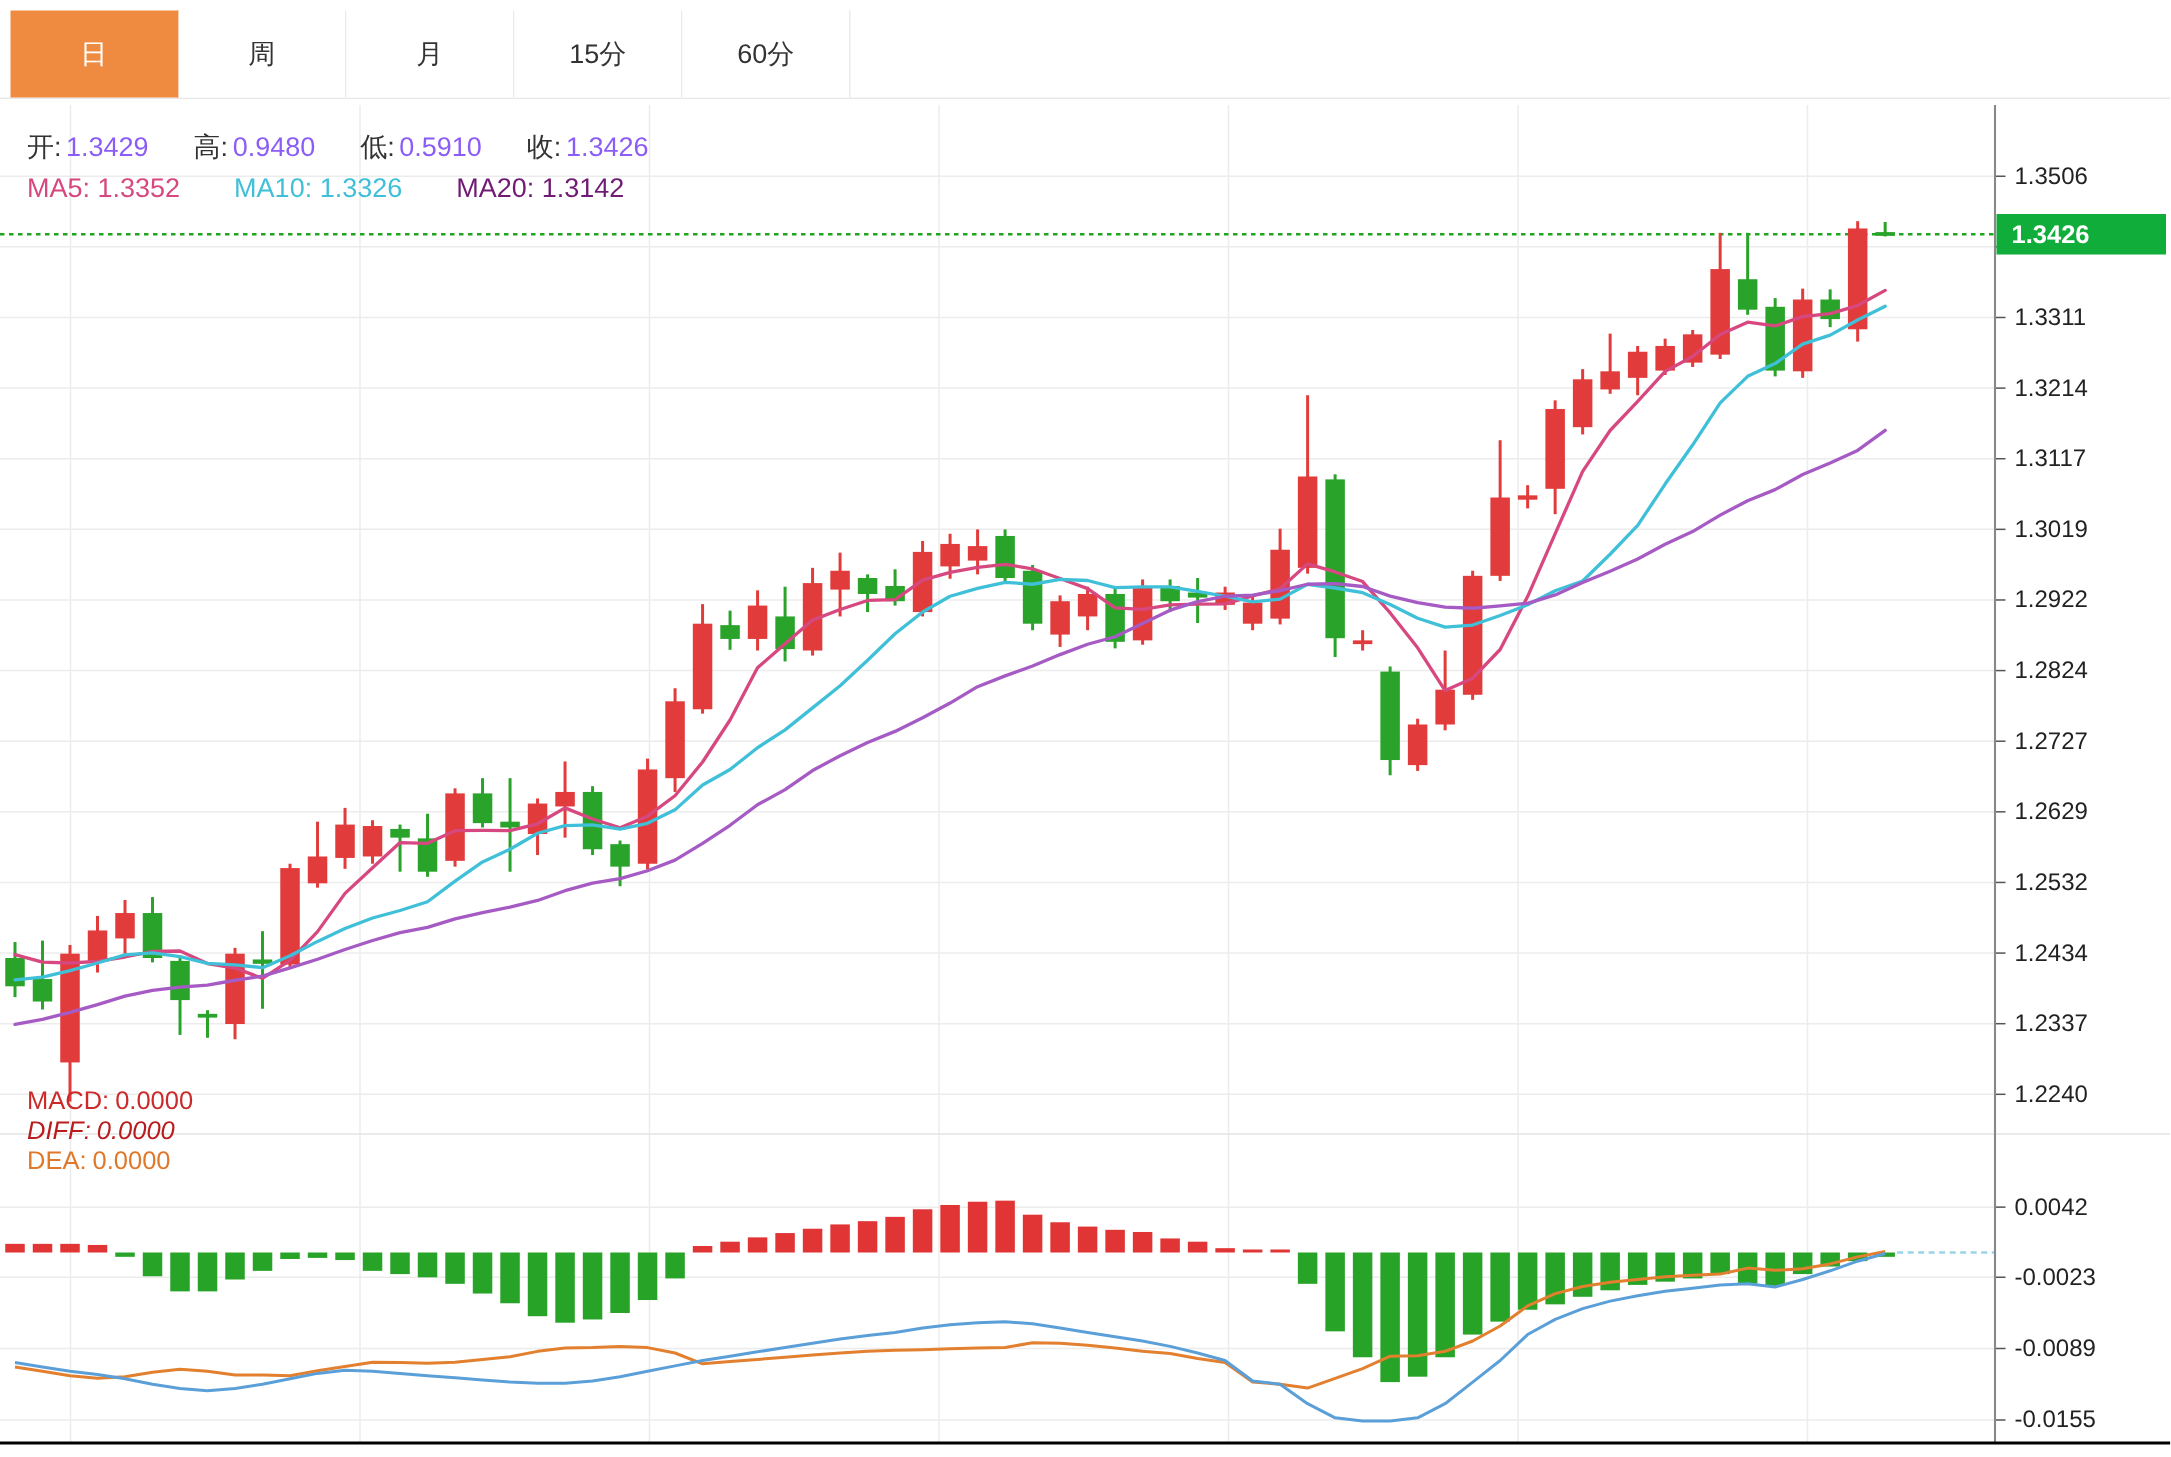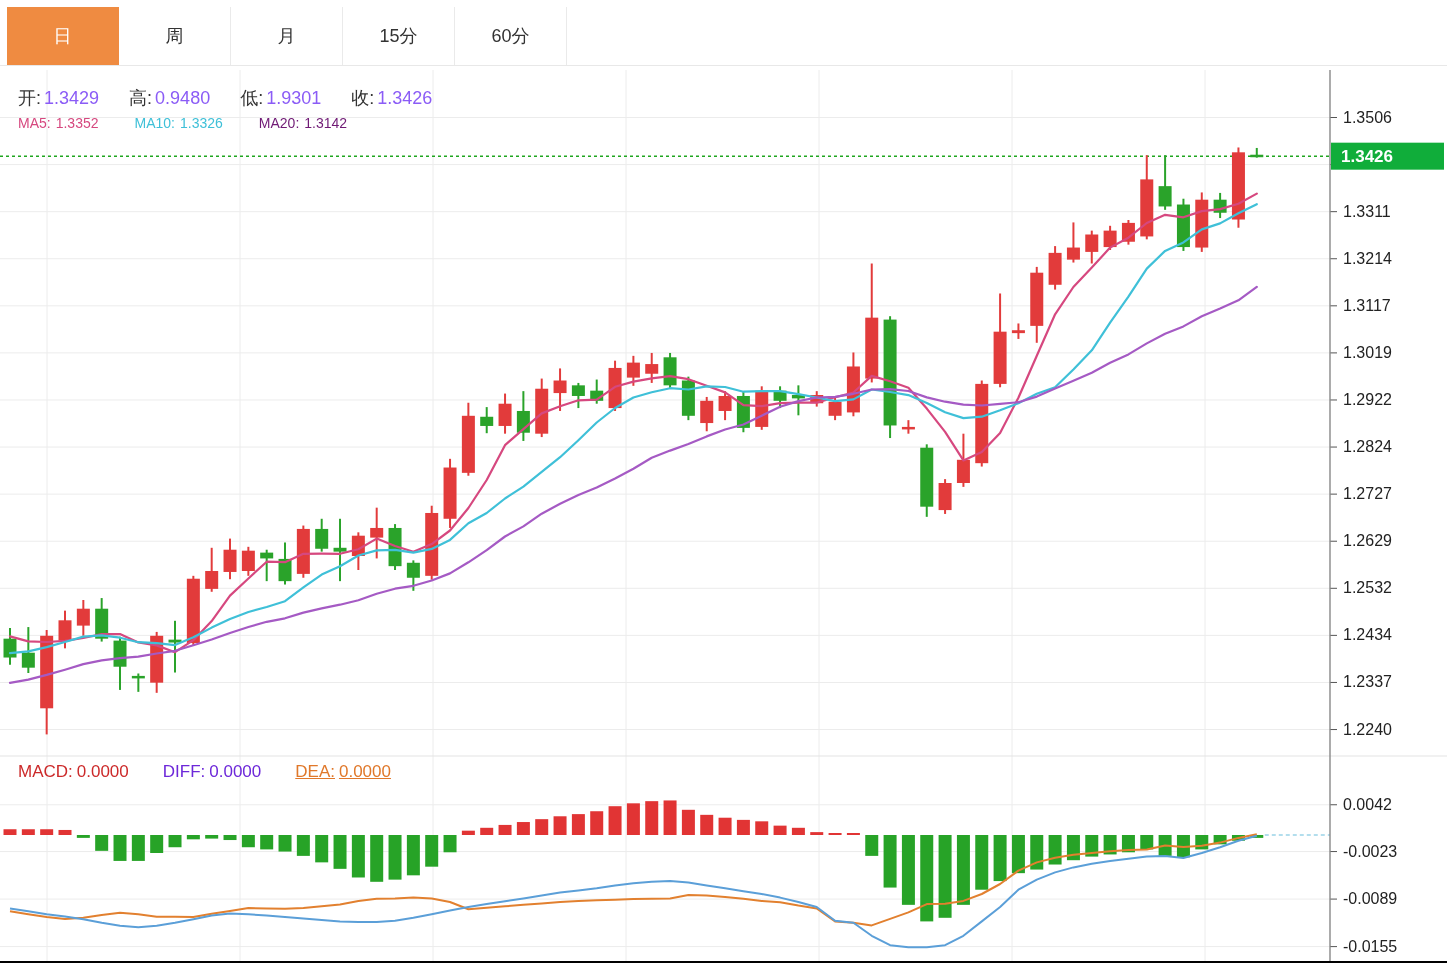--- a/index.html
+++ b/index.html
@@ -10,32 +10,32 @@
            box-sizing:border-box;z-index:6;}
   .tab{width:112px;height:58px;display:flex;align-items:center;justify-content:center;
        font-size:18px;color:#333;background:#fff;border-right:1px solid #eaeaea;
        box-sizing:border-box;cursor:pointer;}
   .tab.active{background:#ef8b41;color:#fff;border-right:1px solid #ef8b41;}
   .legend{position:absolute;left:18px;z-index:5;display:flex;white-space:nowrap;align-items:baseline;}
   #legend-ohlc{top:86px;font-size:18px;}
   #legend-ohlc .pair{margin-right:30px;}
   #legend-ohlc .lab{color:#333;}
   #legend-ohlc .val{color:#8b5cf6;margin-left:3px;}
-  #legend-ma{top:115px;font-size:14px;}
+  #legend-ma{top:115px;font-size:18px;}
   #legend-ma .pair{margin-right:36px;}
   #legend-ma .lab{margin-right:5px;}
   #legend-ma .ma5{color:#d6487f;}
   #legend-ma .ma10{color:#3fc0d8;}
   #legend-ma .ma20{color:#701a75;}
-  #legend-macd{top:762px;font-size:17px;}
+  #legend-macd{top:724px;font-size:17px;flex-direction:column;}
   #legend-macd .pair{margin-right:34px;}
   #legend-macd .lab{margin-right:4px;}
   #legend-macd .macd{color:#cc2a2a;}
-  #legend-macd .diff{color:#6d28d9;}
-  #legend-macd .dea{color:#e0782a;text-decoration:underline;}
+  #legend-macd .diff{color:#b91c1c;font-style:italic;}
+  #legend-macd .dea{color:#e0782a;}
 </style>
 </head>
 <body>
 
 <div class="app">
   <div class="tab-bar" id="tab-bar">
       <div class="tab active">日</div>
       <div class="tab">周</div>
       <div class="tab">月</div>
       <div class="tab">15分</div>
@@ -320,21 +320,21 @@
       <line x1="0" y1="756" x2="1447" y2="756" stroke="#e3e3e3" stroke-width="1"></line>
       <line x1="1330" y1="70" x2="1330" y2="962" stroke="#888888" stroke-width="1.4"></line>
       <line x1="0" y1="962" x2="1447" y2="962" stroke="#000" stroke-width="2"></line>
       <rect x="1331" y="142.67734647771618" width="113" height="27" fill="#10ad3a"></rect>
       <text x="1341" y="162.17734647771618" font-size="17" font-weight="bold" fill="#fff">1.3426</text>
     </svg>
 
   <div class="legend" id="legend-ohlc">
     <span class="pair"><span class="lab">开:</span><span class="val">1.3429</span></span>
     <span class="pair"><span class="lab">高:</span><span class="val">0.9480</span></span>
-    <span class="pair"><span class="lab">低:</span><span class="val">1.9301</span></span>
+    <span class="pair"><span class="lab">低:</span><span class="val">0.5910</span></span>
     <span class="pair"><span class="lab">收:</span><span class="val">1.3426</span></span>
   </div>
 
   <div class="legend" id="legend-ma">
     <span class="pair ma5"><span class="lab">MA5:</span><span>1.3352</span></span>
     <span class="pair ma10"><span class="lab">MA10:</span><span>1.3326</span></span>
     <span class="pair ma20"><span class="lab">MA20:</span><span>1.3142</span></span>
   </div>
 
   <div class="legend" id="legend-macd">

